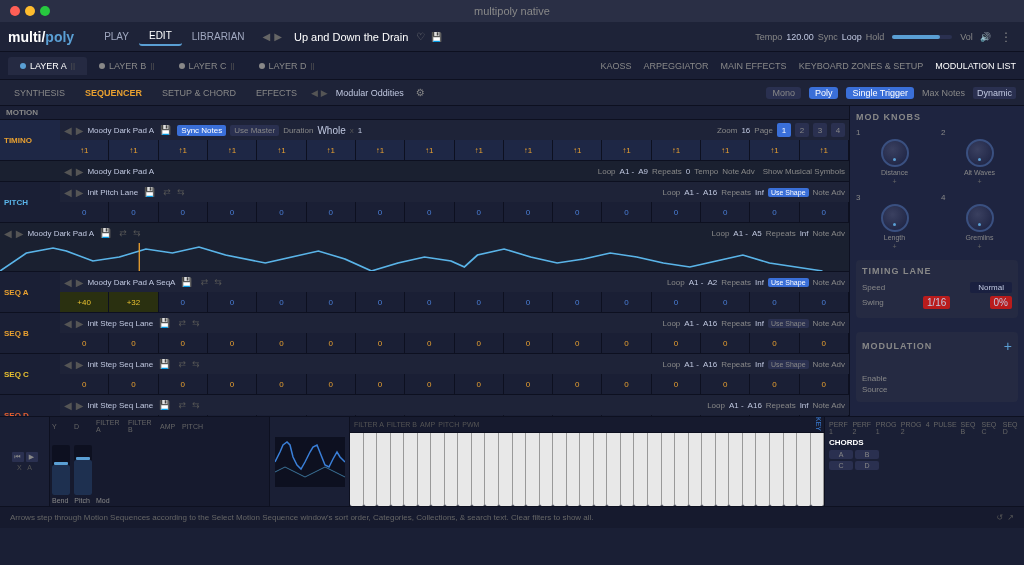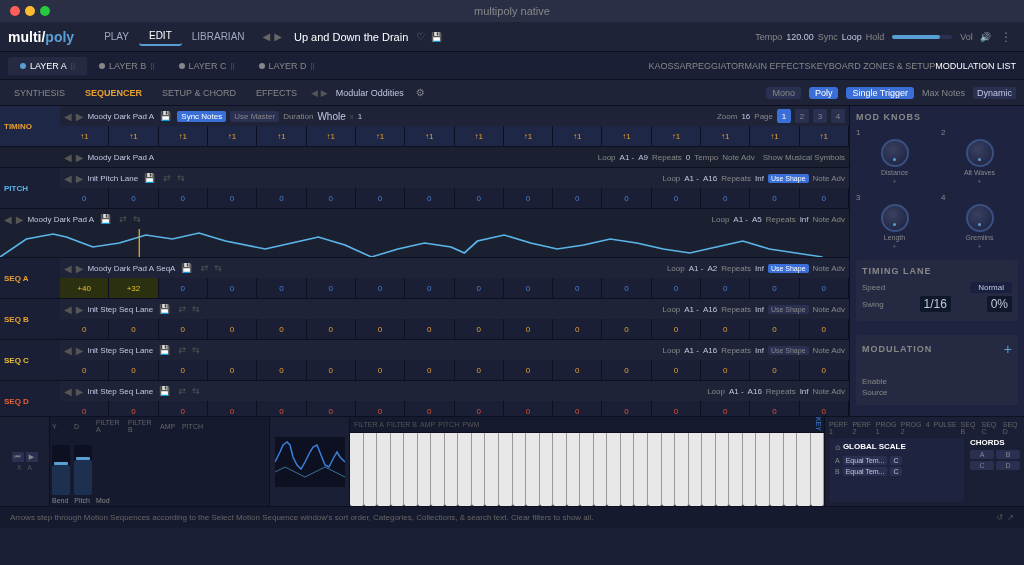--- a/index.html
+++ b/index.html
@@ -109,20 +109,21 @@
       border-radius: 3px 3px 0 0;
     }
     .layer-dot {
       width: 6px; height: 6px;
       border-radius: 50%;
       background: #5a9fd4;
     }
     .layer-tabs-right {
       margin-left: auto;
       display: flex;
+      gap: 12px;
     }
     .layer-tab-right {
       font-size: 9px;
       color: #888;
       cursor: pointer;
     }
     .layer-tab-right.active { color: #fff; }
 
     
     #sub-toolbar {
@@ -291,23 +292,23 @@
       margin-bottom: 8px;
     }
     .tl-row {
       display: flex;
       align-items: center;
       justify-content: space-between;
       margin-bottom: 3px;
     }
     .tl-key { font-size: 8px; color: #888; }
     .tl-val {
-      font-size: 12px;
+      font-size: 10px;
       color: #c0c8e0;
-      background: #0f172a;
+      background: #b91c1c;
       padding: 1px 4px;
       border-radius: 2px;
     }
     .tl-val-wide {
       font-size: 8px;
       color: #c0c8e0;
       background: #1a2040;
       padding: 1px 8px;
       border-radius: 2px;
     }
@@ -539,20 +540,23 @@
   <span class="sub-btn sub-btn-poly">Poly</span>
   <span class="sub-btn sub-btn-single">Single Trigger</span>
   <span class="sub-label">Max Notes</span>
   <span class="sub-dropdown">Dynamic</span>
 </div>
 
 <div id="main-content" style="height:310px;">
 
   <div id="sequencer">
 
+    <div class="track-header">
+      <span class="track-label-motion">MOTION</span>
+    </div>
 
     <div class="track-section" style="background:#1e2745;">
       <div class="track-side">
         <span class="tl-timing">TIMINO</span>
       </div>
       <div class="track-main">
         <div class="track-top-row">
           <span class="arrow-btn">◀</span>
           <span class="arrow-btn">▶</span>
           <span style="color:#c0c8e0;font-size:8px;">Moody Dark Pad A</span>
@@ -1029,36 +1033,20 @@
       <span>PROG 1</span>
       <span>PROG 2</span>
       <span style="margin-left:auto;">4</span>
       <span>PULSE</span>
       <span>SEQ B</span>
       <span>SEQ C</span>
       <span>SEQ D</span>
     </div>
 
     <div style="display:flex;gap:6px;flex:1;">
-      <div class="global-scale-section" style="flex:1;">
-        <div style="display:flex;align-items:center;gap:2px;margin-bottom:2px;">
-          <span style="font-size:7px;color:#888;">⊙</span>
-          <span class="gs-title">GLOBAL SCALE</span>
-        </div>
-        <div class="gs-row">
-          <span class="gs-key">A</span>
-          <span class="gs-dropdown">Equal Tem...</span>
-          <span class="gs-dropdown">C</span>
-        </div>
-        <div class="gs-row">
-          <span class="gs-key">B</span>
-          <span class="gs-dropdown">Equal Tem...</span>
-          <span class="gs-dropdown">C</span>
-        </div>
-      </div>
 
       <div style="min-width:50px;">
         <div class="gs-title">CHORDS</div>
         <div style="display:grid;grid-template-columns:1fr 1fr;gap:2px;">
           <div style="background:#2a3050;color:#888;font-size:7px;padding:1px 3px;border-radius:2px;text-align:center;cursor:pointer;">A</div>
           <div style="background:#2a3050;color:#888;font-size:7px;padding:1px 3px;border-radius:2px;text-align:center;cursor:pointer;">B</div>
           <div style="background:#2a3050;color:#888;font-size:7px;padding:1px 3px;border-radius:2px;text-align:center;cursor:pointer;">C</div>
           <div style="background:#2a3050;color:#888;font-size:7px;padding:1px 3px;border-radius:2px;text-align:center;cursor:pointer;">D</div>
         </div>
       </div>

